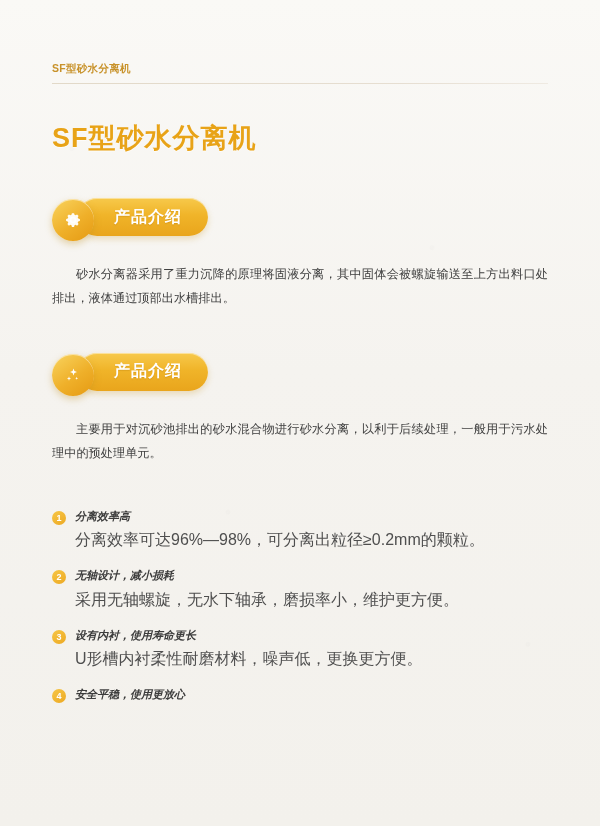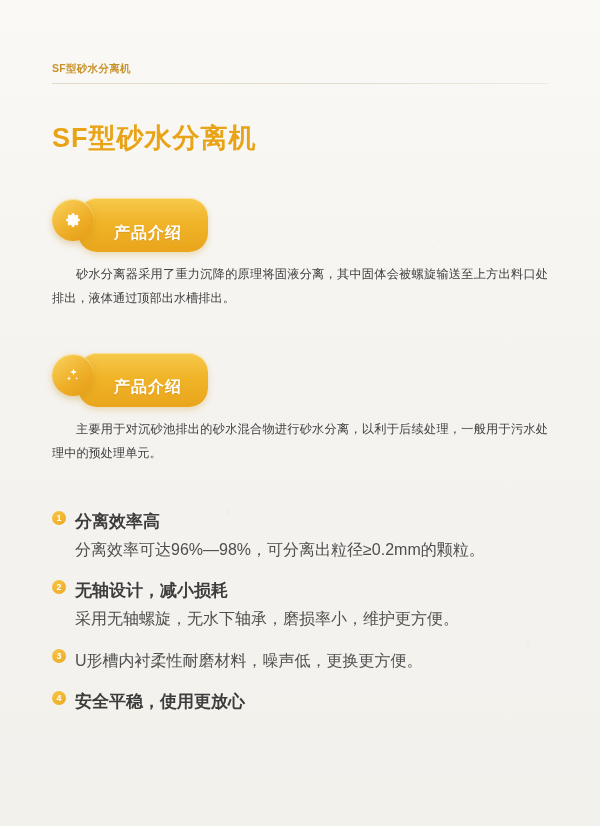--- a/index.html
+++ b/index.html
@@ -70,21 +70,21 @@
     position: relative;
     display: inline-block;
     height: 44px;
   }
   .pill {
     position: relative;
     display: inline-flex;
     align-items: center;
     height: 38px;
     margin-left: 26px;
-    padding: 16px 26px 0 36px;
+    padding: 0 26px 0 36px;
     border-radius: 19px;
     background: linear-gradient(180deg, #f7c94b 0%, #f0b429 45%, #e9a51c 100%);
     box-shadow: 0 3px 6px rgba(200,150,40,0.28), inset 0 1px 0 rgba(255,255,255,0.45);
   }
   .pill-text {
     font-size: 16px;
     font-weight: bold;
     color: #ffffff;
     letter-spacing: 1px;
     text-shadow: 0 1px 1px rgba(180,120,10,0.35);
@@ -135,24 +135,25 @@
     line-height: 14px;
     text-align: center;
     margin-top: 3px;
     margin-right: 9px;
     font-weight: bold;
   }
   .feature-body {
     flex: 1 1 auto;
   }
   .feature-title {
-    font-size: 17px;
+    font-size: 11px;
     font-weight: bold;
     color: #3c3c3c;
     line-height: 1.6;
+    font-style: italic;
   }
   .feature-desc {
     font-size: 16px;
     color: #4f4f4f;
     line-height: 1.75;
     margin-top: 1px;
   }
 </style>
 </head>
 <body>
@@ -212,20 +213,21 @@
       <div class="feature">
         <div class="feature-num">2</div>
         <div class="feature-body">
           <div class="feature-title">无轴设计，减小损耗</div>
           <div class="feature-desc">采用无轴螺旋，无水下轴承，磨损率小，维护更方便。</div>
         </div>
       </div>
       <div class="feature">
         <div class="feature-num">3</div>
         <div class="feature-body">
+          <div class="feature-title">设有内衬，使用寿命更长</div>
           <div class="feature-desc">U形槽内衬柔性耐磨材料，噪声低，更换更方便。</div>
         </div>
       </div>
       <div class="feature">
         <div class="feature-num">4</div>
         <div class="feature-body">
           <div class="feature-title">安全平稳，使用更放心</div>
         </div>
       </div>
     </div>

